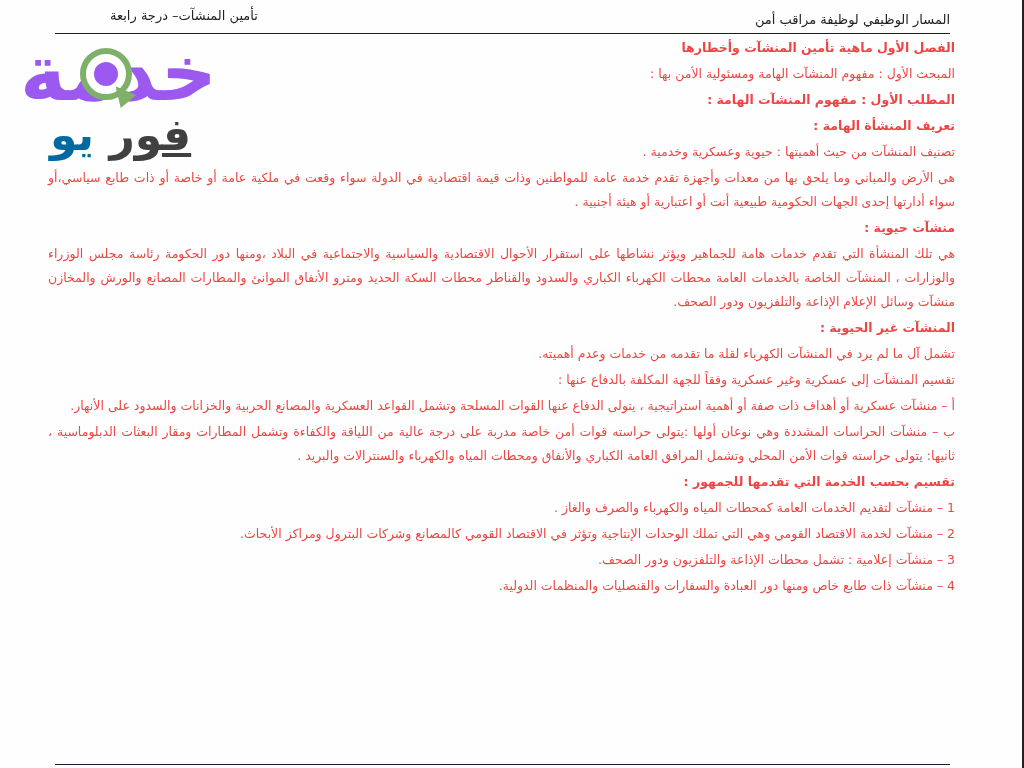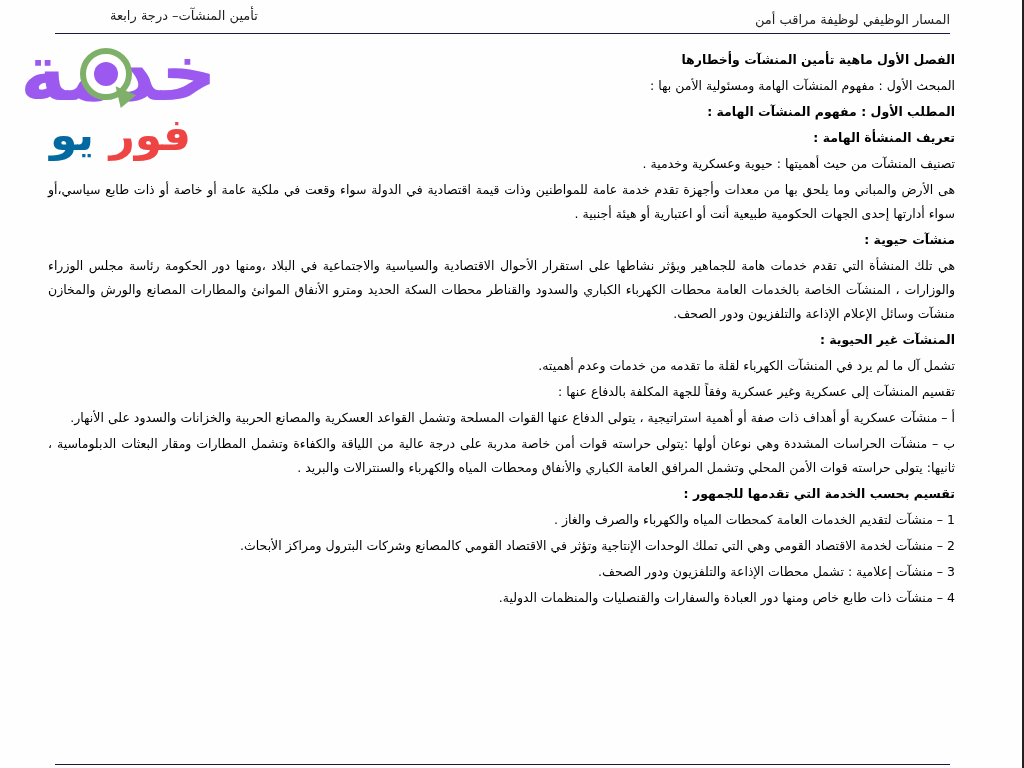--- a/index.html
+++ b/index.html
@@ -11,37 +11,37 @@
   .right-edge { position:absolute; right:0; top:0; width:2px; height:768px; background:#222; }
   .header {
     position:absolute; left:110px; top:6px; width:840px; height:22px;
     direction:rtl; font-size:13px; color:#222;
   }
   .header .h-right { position:absolute; right:0; top:6px; }
   .header .h-left { position:absolute; left:0; top:2px; }
   .header-rule { position:absolute; left:55px; top:33px; width:895px; height:1px; background:#1a1a3a; }
   .footer-rule { position:absolute; left:55px; top:764px; width:895px; height:1px; background:#1a1a3a; }
   .content {
-    position:absolute; left:48px; top:48px; width:907px;
-    direction:rtl; text-align:justify; font-size:12.5px; line-height:24px; color:#000000;
+    position:absolute; left:48px; top:36px; width:907px;
+    direction:rtl; text-align:justify; font-size:12.5px; line-height:24px; color:#ef4444;
   }
   .content p { margin:0 0 2px 0; }
   .bold { font-weight:bold; }
   .item { padding-right:0; }
   .logo {
     position:absolute; left:20px; top:18px; width:190px; height:150px;
   }
   .logo-main {
     position:absolute; left:0; top:10px; font-family:"DejaVu Sans", sans-serif;
     font-weight:bold; font-size:78px; color:#9b59f0; line-height:90px; direction:rtl;
   }
   .logo-sub {
     position:absolute; left:30px; top:92px; font-weight:bold; font-size:44px; line-height:50px; direction:rtl;
   }
-  .logo-sub .s1 { color:#ef4444; }
+  .logo-sub .s1 { color:#404040;text-decoration:underline; }
   .logo-sub .s2 { color:#0369a1; }
   .logo-target {
     position:absolute; left:60px; top:30px; width:52px; height:52px; border-radius:50%;
     border:6px solid #7fb069; background:#fff; box-sizing:border-box;
   }
   .logo-target .inner {
     position:absolute; left:8px; top:8px; width:24px; height:24px; border-radius:50%; background:#9b59f0;
   }
   .logo-cursor {
     position:absolute; left:92px; top:66px; width:0; height:0;

